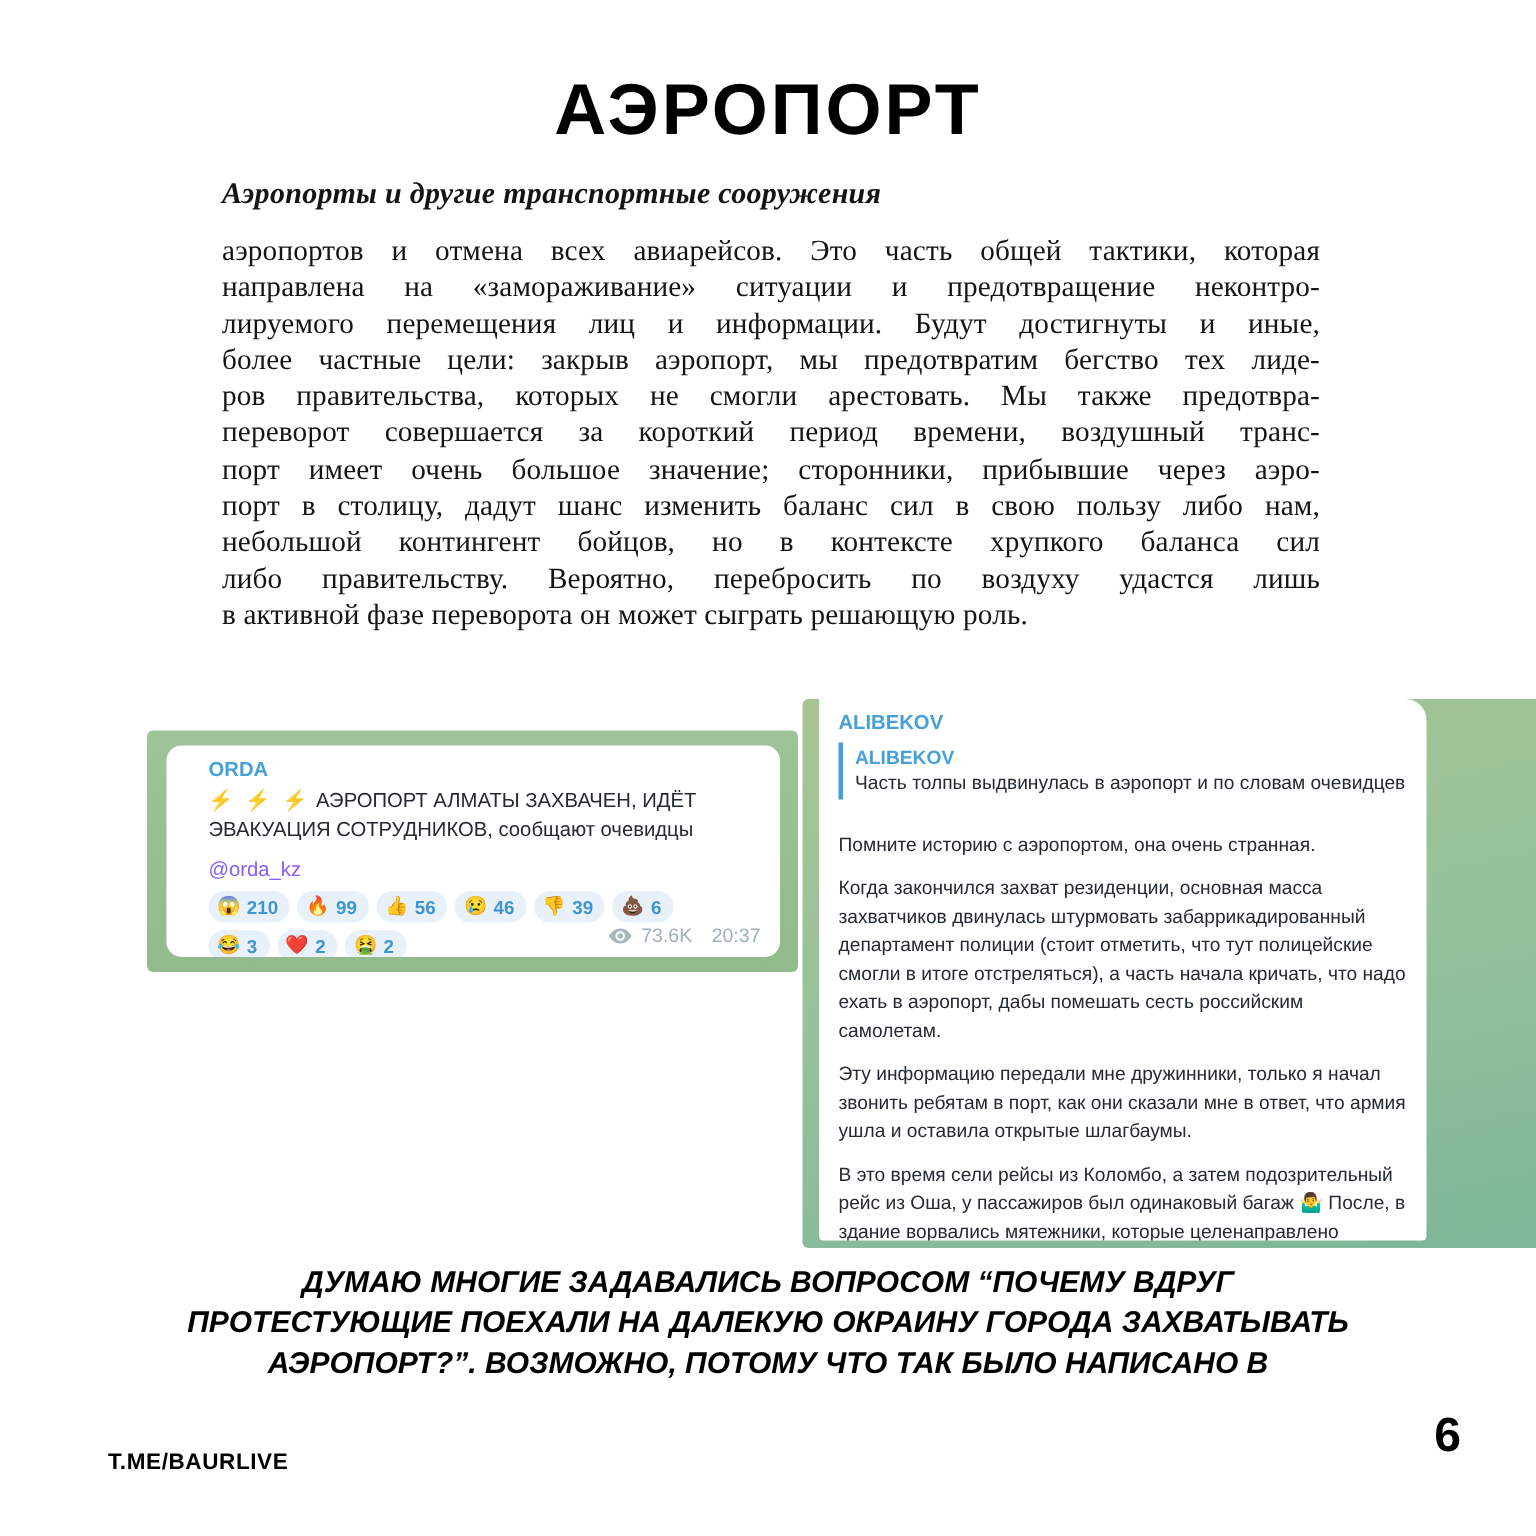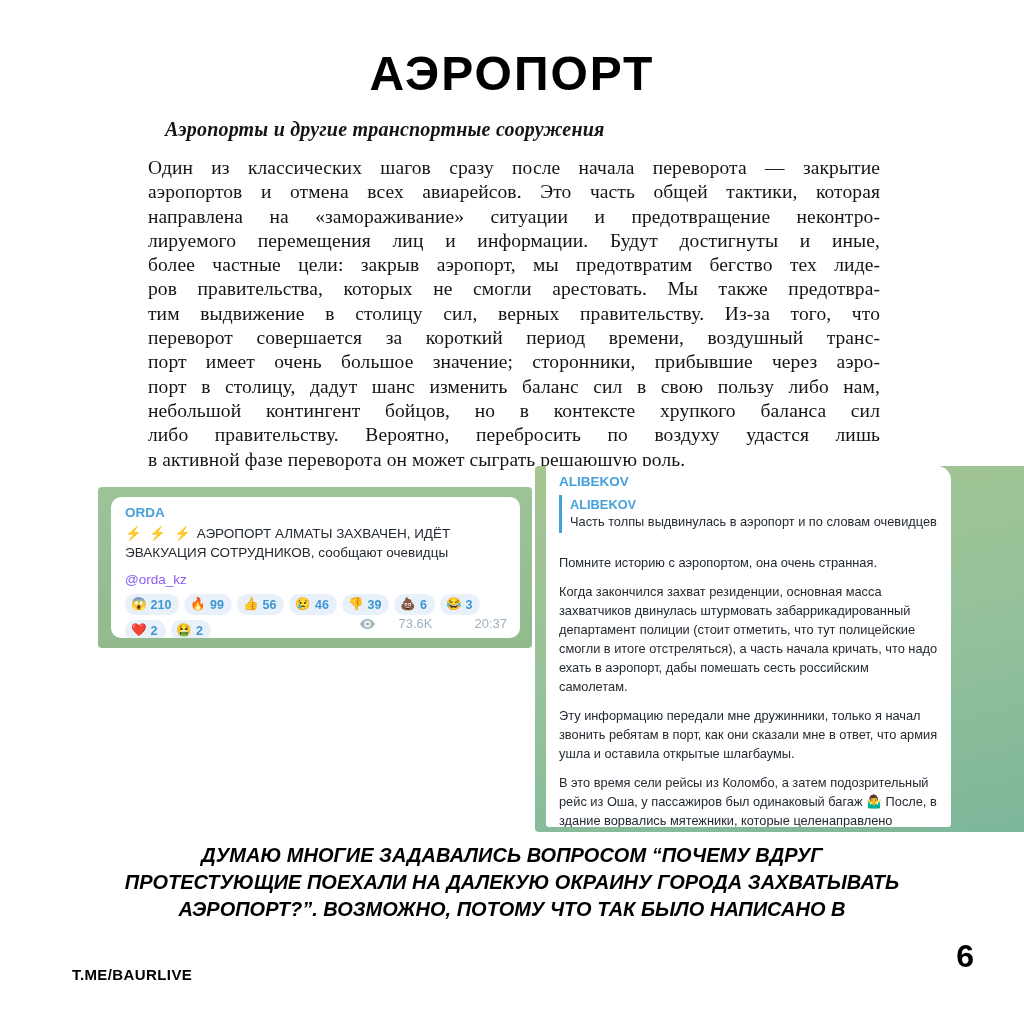--- a/index.html
+++ b/index.html
@@ -24,21 +24,21 @@
   .page-number{
     position:absolute;right:50px;top:938px;font-weight:bold;font-size:32px;color:#000;
   }
 
   
   .book{
     position:absolute;left:148px;top:118px;width:732px;
     font-family:"Liberation Serif","DejaVu Serif",serif;color:#141414;
   }
   .book-heading{
-    font-weight:bold;font-style:italic;font-size:20px;margin:0 0 15px 17px;letter-spacing:0.2px;
+    font-weight:bold;font-style:italic;font-size:20px;margin:0 0 15px 0;letter-spacing:0.2px;
   }
   .book-line{
     font-size:19.5px;line-height:24.3px;text-align:justify;text-align-last:justify;
     letter-spacing:0.1px;
   }
   .book-line:last-child{text-align-last:left;}
 
   
   .tg-shot{position:absolute;border-radius:4px;overflow:hidden;}
   .tg-pattern{
@@ -47,36 +47,36 @@
       radial-gradient(circle at 72% 64%, rgba(255,255,255,0.08) 13px, transparent 14px);
     background-size:95px 95px,130px 130px;
   }
   .tg-bubble{position:absolute;background:#fff;}
   .tg-channel{color:#47a1d9;font-weight:bold;font-size:13.5px;line-height:16px;}
   .tg-text{color:#232a31;}
 
   
   .shot-orda{left:98px;top:487px;width:434px;height:161px;
     background:linear-gradient(180deg,#9ec399 0%,#92ba8d 100%);}
-  .orda-bubble{left:13px;top:10px;right:12px;bottom:10px;border-radius:10px;padding:8px 14px;overflow:hidden;}
+  .orda-bubble{left:13px;top:10px;right:12px;bottom:10px;border-radius:10px;padding:8px 28px;overflow:hidden;}
   .orda-msg{font-size:13.5px;line-height:19px;margin-top:3px;}
   .bolts{color:#f2b816;letter-spacing:2px;}
   .mention{display:block;color:#8b5cf6;font-size:13.5px;line-height:16px;margin-top:10px;}
   .reactions{display:flex;flex-wrap:wrap;gap:5px;margin-top:6px;max-width:375px;}
   .pill{
     display:inline-flex;align-items:center;gap:4px;background:#e8f1fa;border-radius:11px;
     padding:2px 8px 2px 6px;height:17px;
   }
   .r-emoji{font-size:12.5px;line-height:1;}
   .r-count{color:#3d96d0;font-weight:bold;font-size:12.5px;text-align:right;}
   .meta-row{
-    position:absolute;right:13px;bottom:7px;display:flex;align-items:center;gap:22px;
+    position:absolute;right:13px;bottom:7px;display:flex;align-items:center;gap:5px;
     color:#9fb1bd;font-size:13px;
   }
-  .meta-row .time{margin-left:20px;}
+  .meta-row .time{margin-left:8px;}
 
   
   .shot-ali{left:535px;top:466px;width:513px;height:366px;
     background:linear-gradient(168deg,#a7c591 0%,#96c29a 48%,#7db69a 100%);}
   .ali-bubble{left:11px;top:0;width:405px;bottom:5px;border-radius:0 14px 3px 3px;
     padding:8px 13px 6px;box-sizing:border-box;overflow:hidden;}
   .reply-quote{border-left:3px solid #43a0d9;padding:1px 0 2px 8px;margin-top:5px;}
   .reply-author{color:#47a1d9;font-weight:bold;font-size:12.8px;line-height:17px;}
   .reply-text{font-size:12.8px;line-height:18px;color:#232a31;white-space:nowrap;overflow:hidden;max-width:370px;}
   .ali-paragraphs{margin-top:20px;}
@@ -84,33 +84,31 @@
 </style>
 </head>
 <body>
 
 <div class="page-title">АЭРОПОРТ</div>
 
 <div class="book">
   <div class="book-heading">Аэропорты и другие транспортные сооружения</div>
   <div>
 
-      <div class="book-line">Один из классических шагов сразу после начала переворота  — закрытие</div>
 
       <div class="book-line">аэропортов и отмена всех авиарейсов. Это часть общей тактики, которая</div>
 
       <div class="book-line">направлена на «замораживание» ситуации и предотвращение неконтро-</div>
 
       <div class="book-line">лируемого перемещения лиц и информации. Будут достигнуты и иные,</div>
 
       <div class="book-line">более частные цели: закрыв аэропорт, мы предотвратим бегство тех лиде-</div>
 
       <div class="book-line">ров правительства, которых не смогли арестовать. Мы также предотвра-</div>
 
-      <div class="book-line">тим выдвижение в столицу сил, верных правительству. Из-за того, что</div>
 
       <div class="book-line">переворот совершается за короткий период времени, воздушный транс-</div>
 
       <div class="book-line">порт имеет очень большое значение; сторонники, прибывшие через аэро-</div>
 
       <div class="book-line">порт в столицу, дадут шанс изменить баланс сил в свою пользу либо нам,</div>
 
       <div class="book-line">небольшой контингент бойцов, но в контексте хрупкого баланса сил</div>
 
       <div class="book-line">либо правительству. Вероятно, перебросить по воздуху удастся лишь</div>

